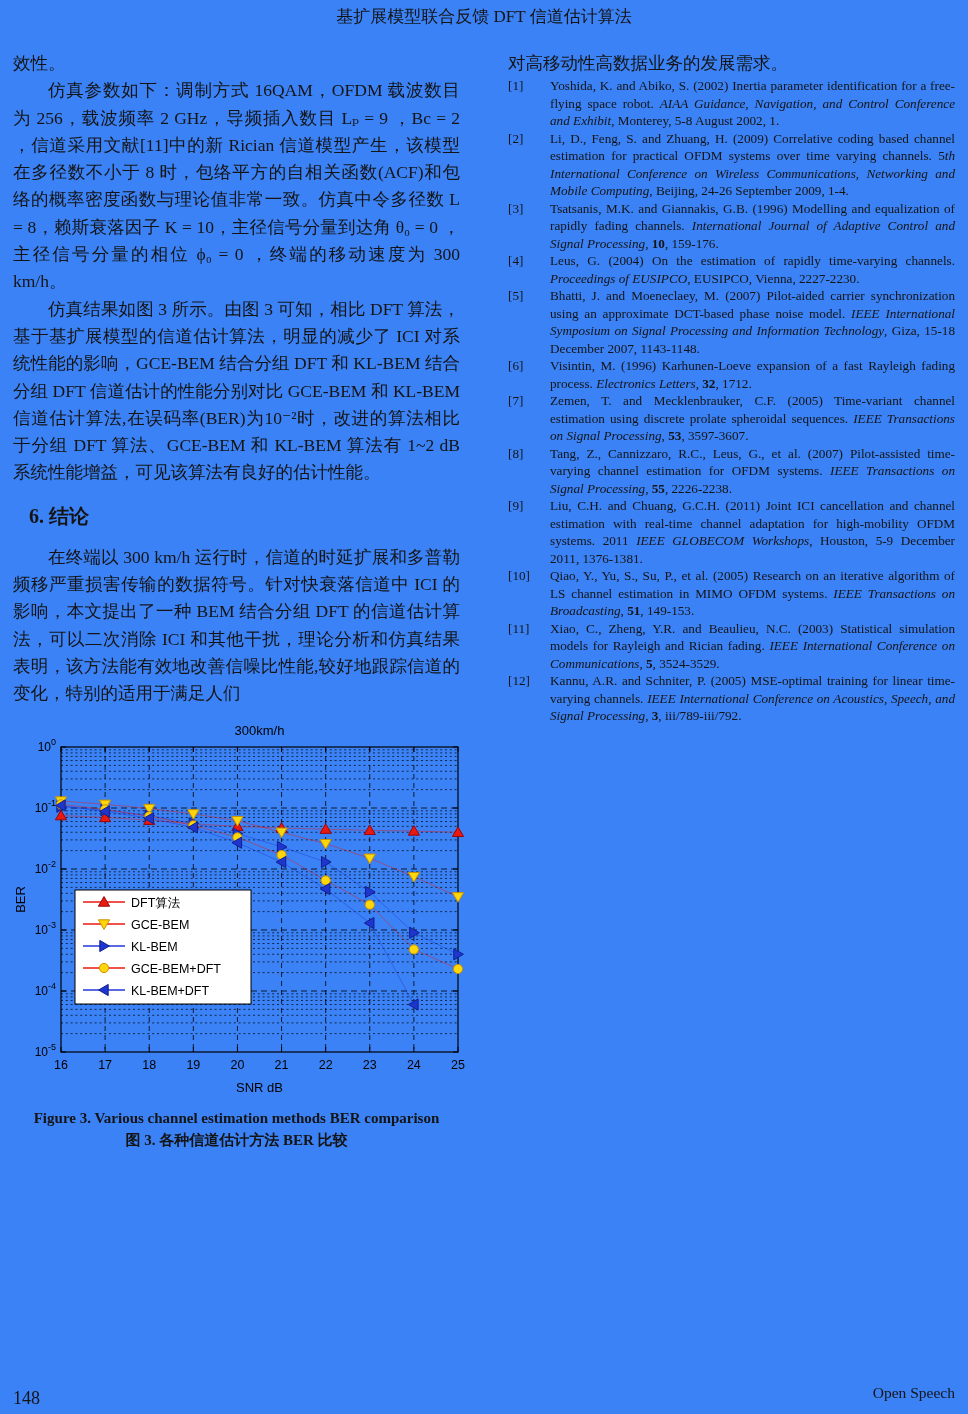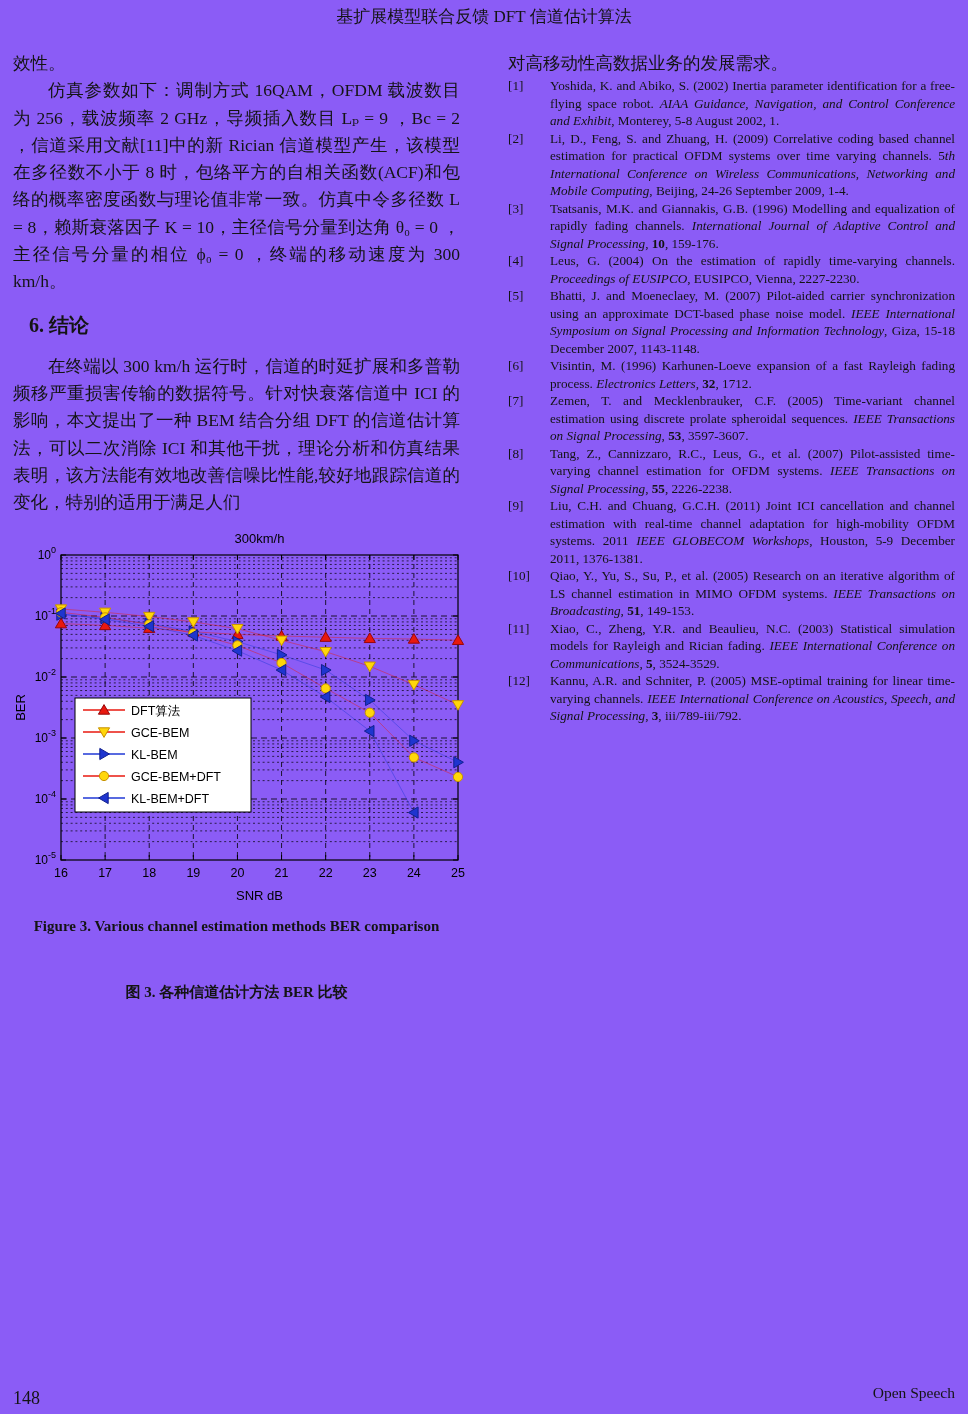--- a/index.html
+++ b/index.html
@@ -1,48 +1,49 @@
 <!DOCTYPE html>
 <html><head>
 <meta charset="utf-8">
 <style>
   html,body{margin:0;padding:0;background:#fff;}
-  .page{position:relative;width:968px;height:1414px;background:#8b5cf6;
+  .page{position:relative;width:968px;height:1414px;background:#3b82f6;
         font-family:"Liberation Serif","DejaVu Serif",serif;color:#141414;overflow:hidden;}
   .header-title{position:absolute;top:5px;left:0;width:100%;text-align:center;font-size:17px;}
   .col-left{position:absolute;left:13px;top:50px;width:447px;}
   .col-right{position:absolute;left:508px;top:50px;width:447px;}
   .body-text{margin:0;font-size:17.5px;line-height:27.3px;text-align:justify;text-indent:2em;}
   .no-indent{text-indent:0;}
   .section-heading{font-size:20px;font-weight:bold;margin:16px 16px 14px;}
   .figure-block{margin:14px 0 0 0;}
   .chart-wrap{width:455px;height:372px;}
   .figure-caption{margin-top:14px;text-align:center;font-weight:bold;}
   .cap-en{font-size:15px;line-height:21px;}
-  .cap-zh{font-size:15px;line-height:23px;margin-top:44px;}
+  .cap-zh{font-size:15px;line-height:23px;}
   .refs-heading{font-size:21px;font-weight:bold;margin:46px 0 20px;}
   .refs{list-style:none;margin:0;padding:0;}
   .ref-item{display:grid;grid-template-columns:42px 1fr;font-size:13.2px;line-height:17.5px;text-align:justify;}
   .ref-num{}
   .ref-text{}
   .it{font-style:italic;}
   .bd{font-weight:bold;}
   .footer-left{position:absolute;left:13px;bottom:5px;font-size:18px;}
   .footer-right{position:absolute;right:13px;bottom:12px;font-size:15.5px;}
   svg text{font-family:"Liberation Sans","DejaVu Sans",sans-serif;fill:#000;}
 </style>
 </head>
 <body>
 
 <div class="page">
   <div class="header-title">基扩展模型联合反馈 DFT 信道估计算法</div>
 
   <div class="col-left">
     <p class="body-text no-indent">效性。</p>
     <p class="body-text">仿真参数如下：调制方式 16QAM，OFDM 载波数目为 256，载波频率 2 GHz，导频插入数目 Lₚ = 9 ，Bc = 2 ，信道采用文献[11]中的新 Rician 信道模型产生，该模型在多径数不小于 8 时，包络平方的自相关函数(ACF)和包络的概率密度函数与理论值非常一致。仿真中令多径数 L = 8，赖斯衰落因子 K = 10，主径信号分量到达角 θ₀ = 0 ，主径信号分量的相位 ϕ₀ = 0 ，终端的移动速度为 300 km/h。</p>
+    <p class="body-text">仿真结果如图 3 所示。由图 3 可知，相比 DFT 算法，基于基扩展模型的信道估计算法，明显的减少了 ICI 对系统性能的影响，GCE-BEM 结合分组 DFT 和 KL-BEM 结合分组 DFT 信道估计的性能分别对比 GCE-BEM 和 KL-BEM 信道估计算法,在误码率(BER)为10⁻²时，改进的算法相比于分组 DFT 算法、GCE-BEM 和 KL-BEM 算法有 1~2 dB 系统性能增益，可见该算法有良好的估计性能。</p>
     <h2 class="section-heading">6. 结论</h2>
     <p class="body-text">在终端以 300 km/h 运行时，信道的时延扩展和多普勒频移严重损害传输的数据符号。针对快衰落信道中 ICI 的影响，本文提出了一种 BEM 结合分组 DFT 的信道估计算法，可以二次消除 ICI 和其他干扰，理论分析和仿真结果表明，该方法能有效地改善信噪比性能,较好地跟踪信道的变化，特别的适用于满足人们</p>
 
     <figure class="figure-block">
       <div class="chart-wrap" id="chart"><svg viewBox="0 0 455 372" width="455" height="372">
             <line x1="48" y1="67.63717026449714" x2="445" y2="67.63717026449714" stroke="#000" stroke-width="0.7" stroke-dasharray="2,2.8"></line>
             <line x1="48" y1="56.89560346210059" x2="445" y2="56.89560346210059" stroke="#000" stroke-width="0.7" stroke-dasharray="2,2.8"></line>
             <line x1="48" y1="49.274340528994294" x2="445" y2="49.274340528994294" stroke="#000" stroke-width="0.7" stroke-dasharray="2,2.8"></line>
             <line x1="48" y1="43.36282973550286" x2="445" y2="43.36282973550286" stroke="#000" stroke-width="0.7" stroke-dasharray="2,2.8"></line>
             <line x1="48" y1="38.53277372659773" x2="445" y2="38.53277372659773" stroke="#000" stroke-width="0.7" stroke-dasharray="2,2.8"></line>

